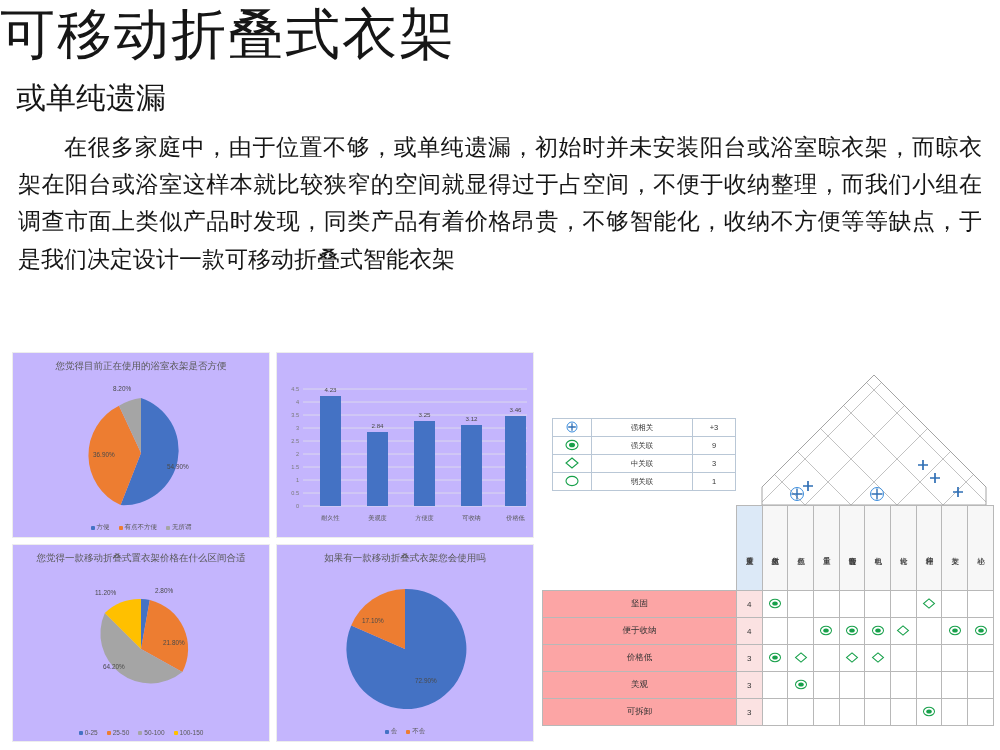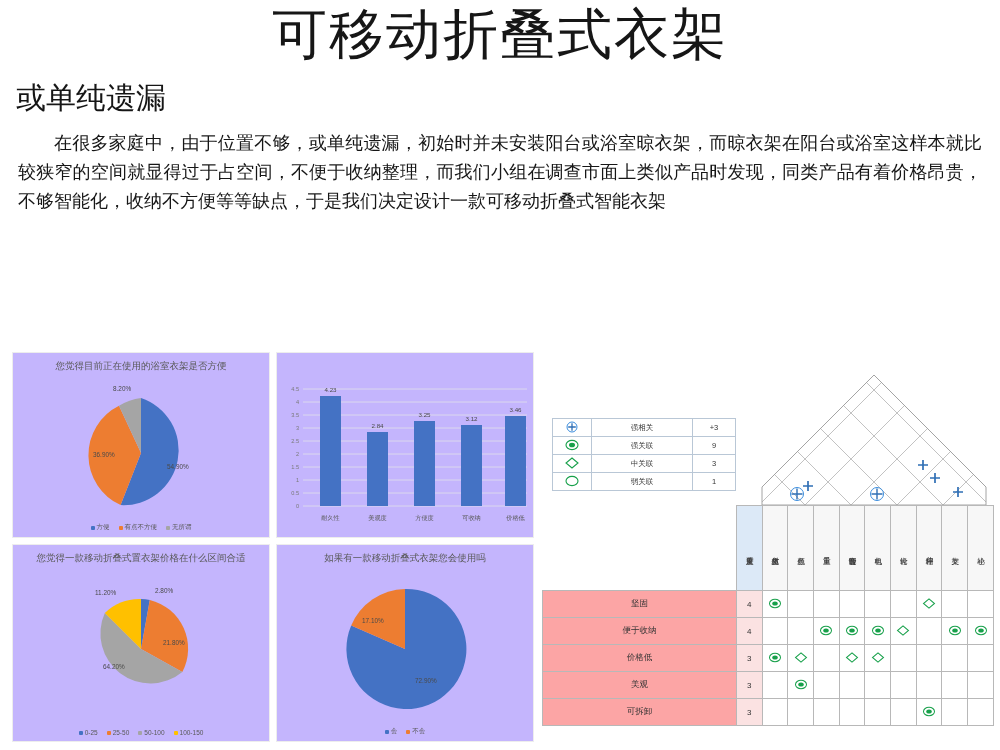--- a/index.html
+++ b/index.html
@@ -3,34 +3,33 @@
 <meta charset="utf-8">
 <style>
   html,body{margin:0;padding:0;}
   body{
     width:1000px;height:750px;background:#ffffff;overflow:hidden;
     font-family:"Liberation Sans","DejaVu Sans",sans-serif;
     color:#161616;position:relative;
   }
   
   .slide-title{
-    text-align:center;
     font-family:"Liberation Serif","DejaVu Serif",serif;
     font-size:55px;line-height:1.05;
     letter-spacing:2px;
     margin:6px 0 0 0;
     font-weight:400;
   }
   .section-heading{
     font-family:"Liberation Serif","DejaVu Serif",serif;
     font-size:30px;margin:14px 0 0 16px;font-weight:400;
   }
   .body-paragraph{
     font-family:"Liberation Serif","DejaVu Serif",serif;
-    font-size:18px;line-height:1.62;
+    font-size:23px;line-height:1.62;
     margin:10px 18px 0 18px;
     text-indent:2em;
     text-align:justify;
   }
 
   
   .charts-panel{
     position:absolute;left:12px;top:352px;width:522px;height:392px;
     display:grid;grid-template-columns:258px 258px;grid-template-rows:186px 198px;
     gap:6px;

